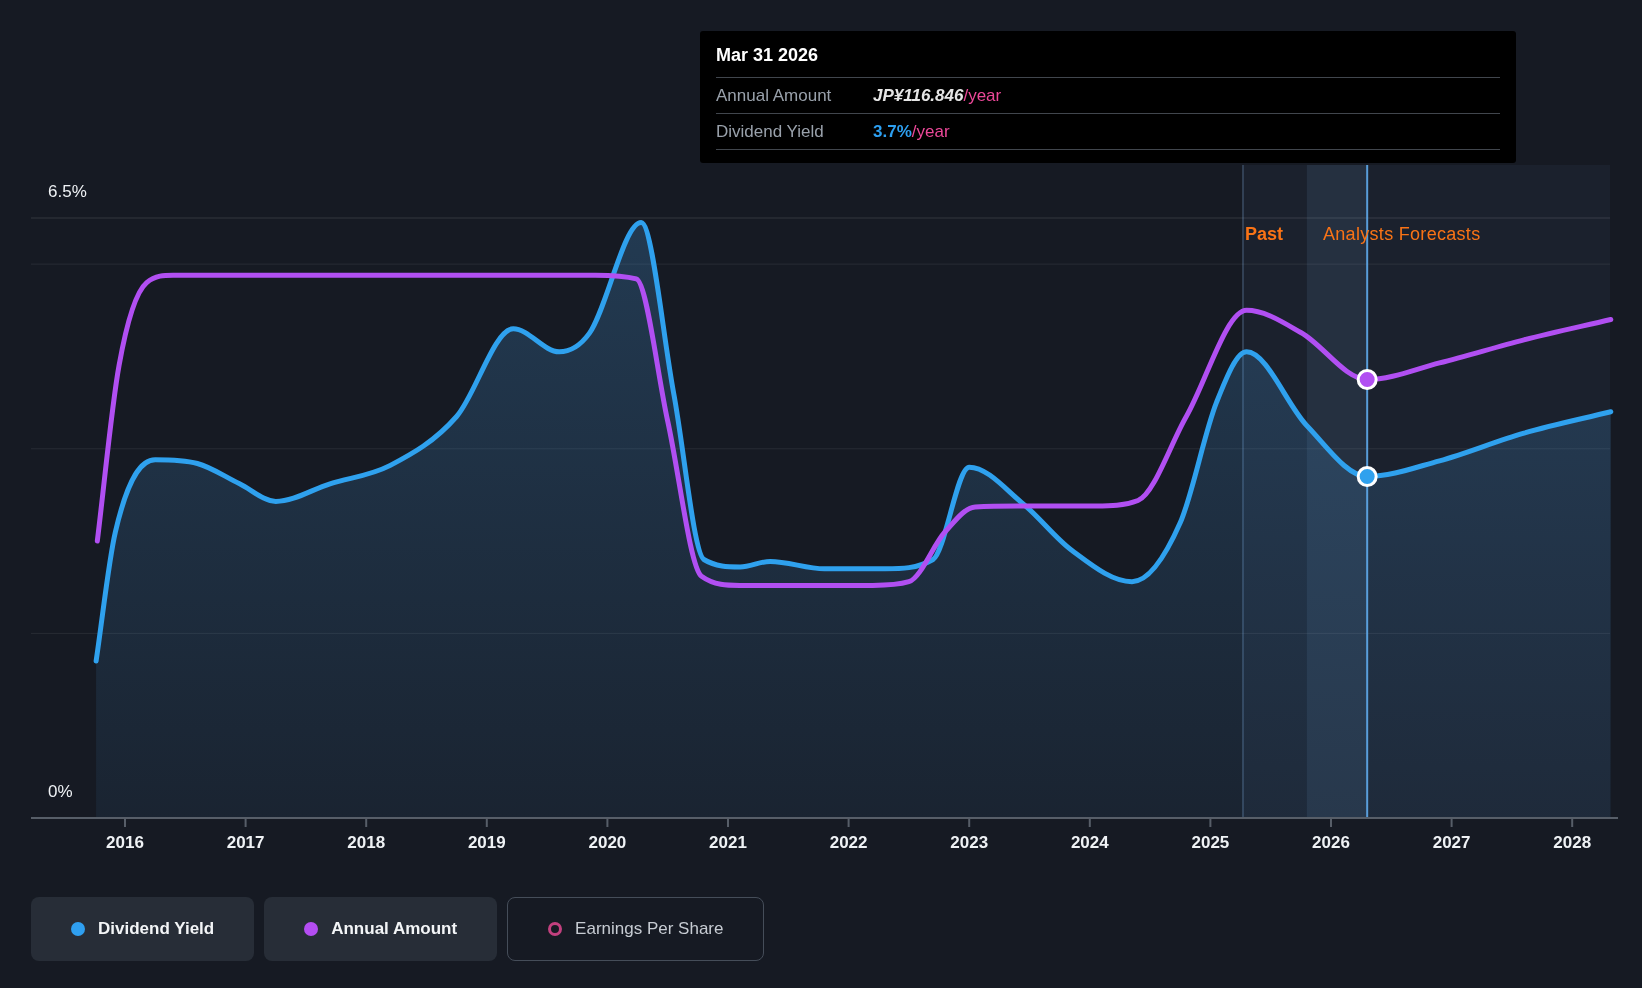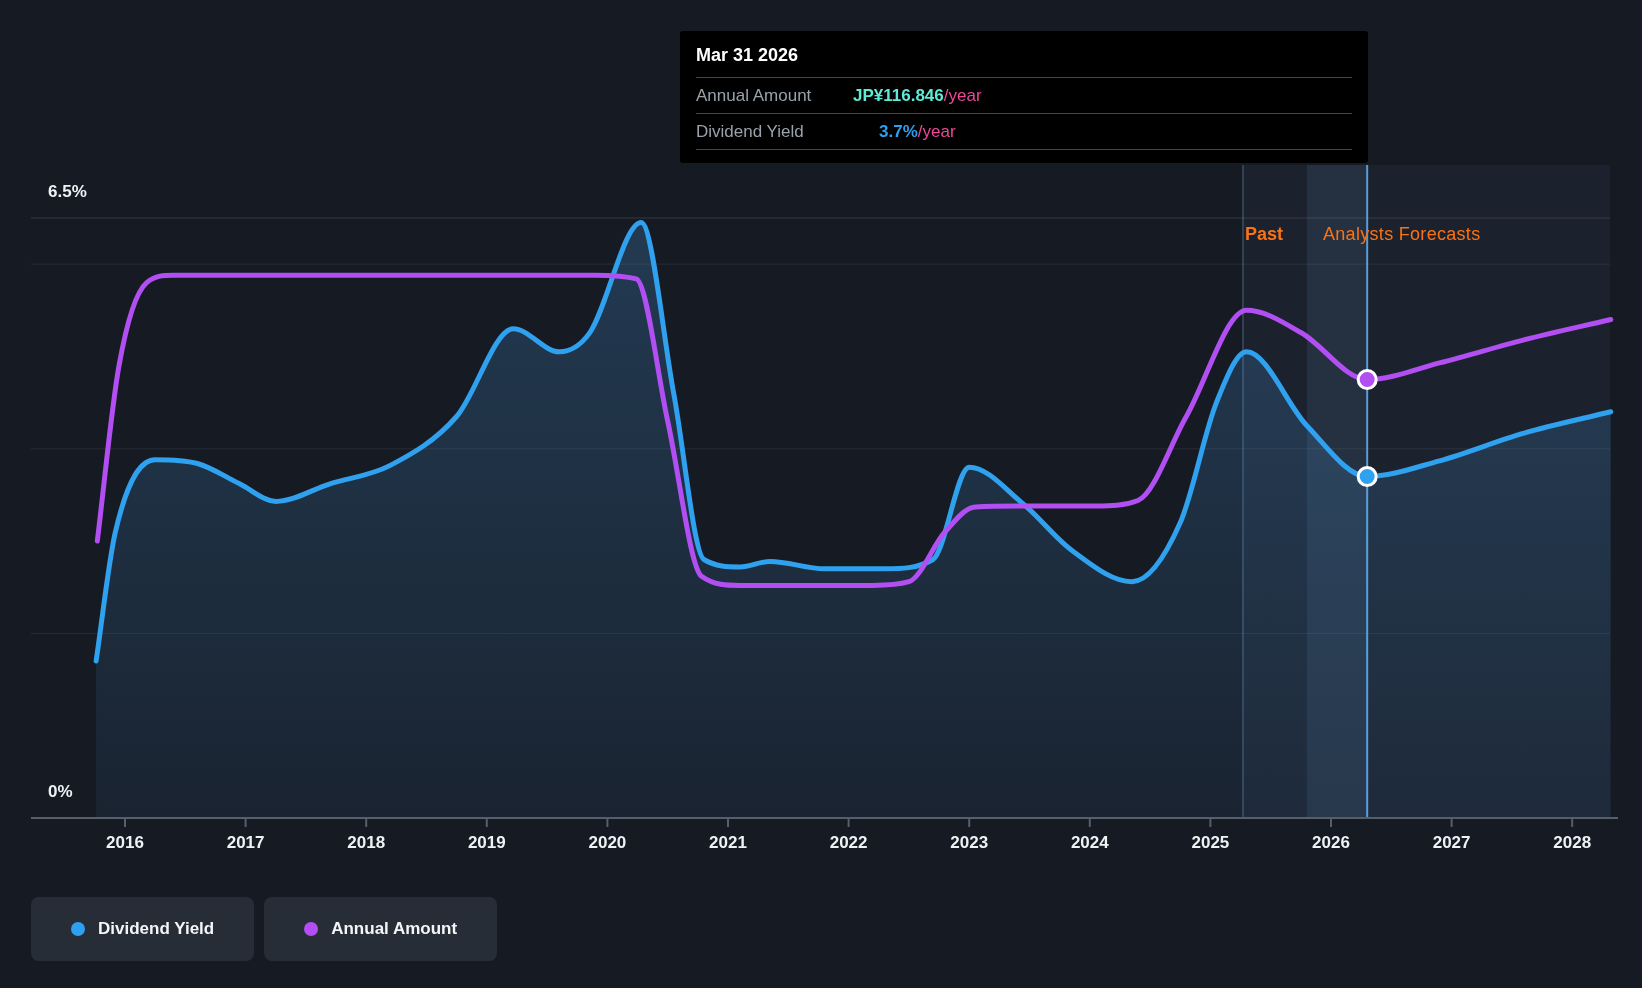--- a/index.html
+++ b/index.html
@@ -2,28 +2,28 @@
 <html><head>
 <meta charset="utf-8">
 <style>
   html,body{margin:0;padding:0}
   body{
     width:1642px;height:988px;position:relative;overflow:hidden;
     background:#161a23;color:#fff;
     font-family:"Liberation Sans","DejaVu Sans",sans-serif;
   }
   #chart-svg{position:absolute;left:0;top:0}
-  .ylab{position:absolute;left:48px;font-size:17px;font-weight:700;color:#eff2f5;line-height:20px}
+  .ylab{position:absolute;left:48px;font-size:17px;font-weight:400;color:#eff2f5;line-height:20px}
   .ylab-top{top:182px}
   .ylab-bottom{top:782px}
   .zone-label{position:absolute;top:221px;font-size:18px;line-height:26px;white-space:nowrap}
   .zone-past{left:1245px;font-weight:700;color:#f97316}
   .zone-fcast{left:1323px;font-weight:400;color:#f97316;letter-spacing:.3px}
   .tooltip{
-    position:absolute;left:680px;top:31px;width:688px;box-sizing:border-box;
+    position:absolute;left:700px;top:31px;width:816px;box-sizing:border-box;
     background:#000;border-radius:3px;padding:0 16px 13px 16px;z-index:5
   }
   .tt-title{font-size:18px;font-weight:700;color:#fff;padding:14px 0 11px 0}
   .tt-row{display:flex;align-items:center;height:35px;border-top:1px solid #41464d;font-size:17px}
   .tt-row.last{border-bottom:1px solid #41464d}
   .tt-label{width:157px;color:#99a1ab;flex:none}
   .tt-val{font-weight:700}
   .tt-suffix{color:#ec4899}
   .legend{position:absolute;left:31px;top:897px;display:flex;gap:10px;z-index:4}
   .leg-btn{
@@ -91,32 +91,36 @@
 <div class="ylab ylab-top">6.5%</div>
 <div class="ylab ylab-bottom">0%</div>
 
 <div class="zone-label zone-past">Past</div>
 <div class="zone-label zone-fcast">Analysts Forecasts</div>
 
 <div class="tooltip">
   <div class="tt-title">Mar 31 2026</div>
   <div class="tt-row">
     <span class="tt-label">Annual Amount</span>
-    <span class="tt-val" style="color: #5eead4;">JP¥116.846</span>
+    <span class="tt-val" style="color: #e5e5e5; font-style: italic;">JP¥116.846</span>
       <span class="tt-suffix">/year</span>
   </div>
   <div class="tt-row last">
     <span class="tt-label">Dividend Yield</span>
-    <span class="tt-val" style="color: rgb(45, 159, 240); margin-left: 26px;">3.7%</span>
+    <span class="tt-val" style="color: rgb(45, 159, 240);">3.7%</span>
       <span class="tt-suffix">/year</span>
   </div>
 </div>
 
 <div class="legend">
   <button class="leg-btn active">
     <span class="dot" style="background: rgb(47, 159, 240);"></span>
     <span>Dividend Yield</span>
   </button>
   <button class="leg-btn active">
     <span class="dot" style="background: rgb(180, 77, 242);"></span>
     <span>Annual Amount</span>
   </button>
+  <button class="leg-btn inactive">
+    <span class="dot" style="border: 3.5px solid rgb(194, 64, 126);"></span>
+    <span>Earnings Per Share</span>
+  </button>
 </div>
 
 </body></html>

